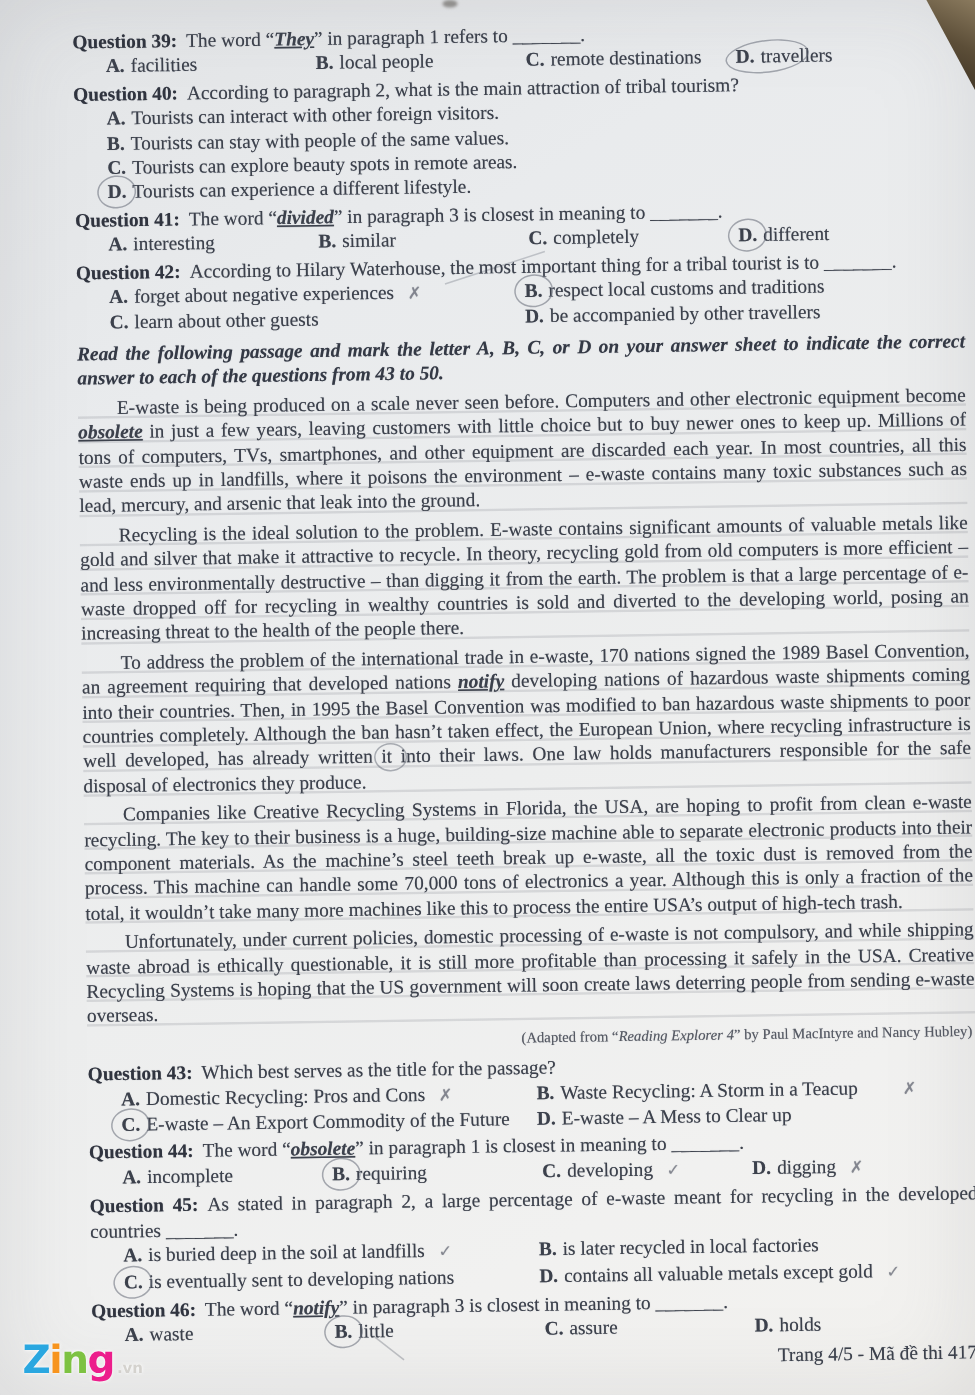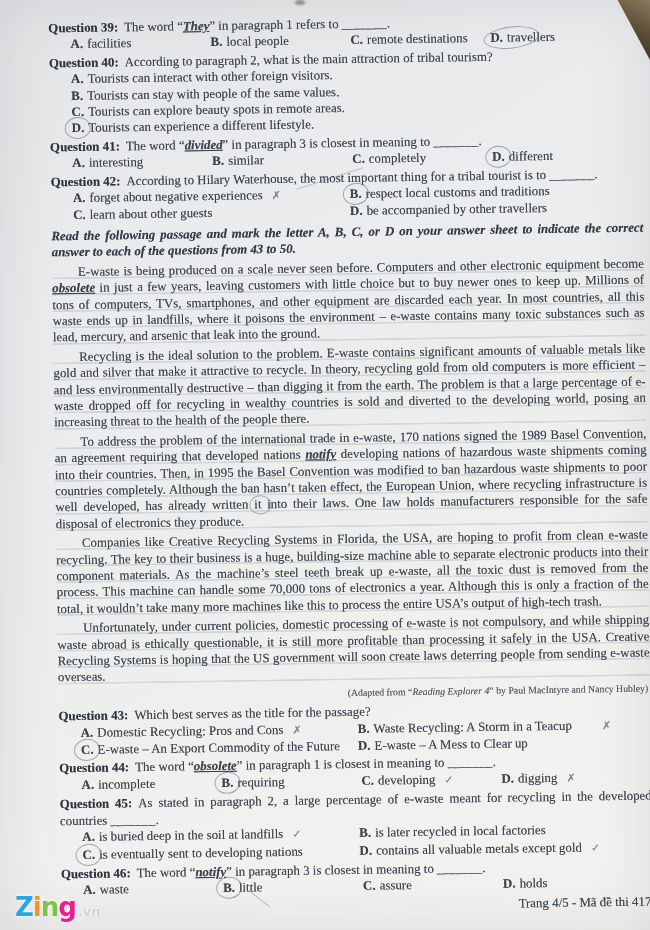--- a/index.html
+++ b/index.html
@@ -44,21 +44,21 @@
   .source .title{font-style:italic;}
   .footer{text-align:right;margin-top:3px;padding-right:2px;}
   .stray1{position:absolute;left:295px;top:178px;width:70px;height:1.4px;
     background:rgba(110,114,126,.35);transform:rotate(-18deg);}
   .stray2{position:absolute;left:246px;top:898px;width:26px;height:1.4px;
     background:rgba(110,114,126,.4);transform:rotate(38deg);}
   .zing{position:absolute;left:15px;top:892px;font-family:"DejaVu Sans",sans-serif;
     font-weight:bold;font-size:26px;letter-spacing:-1px;
     text-shadow:0 0 3px rgba(255,255,255,.9),0 0 1px rgba(255,255,255,.9);}
   .zing .c1{color:#2aa7e0;} .zing .c2{color:#f7941e;} .zing .c3{color:#7dc242;} .zing .c4{color:#ec1e8c;}
-  .zing .vn{color:rgba(205,202,197,.85);font-size:13px;letter-spacing:0;margin-left:2px;}
+  .zing .vn{color:rgba(205,202,197,.85);font-size:10px;letter-spacing:0;margin-left:2px;}
 </style>
 </head>
 <body>
 
 <div class="photo">
   <div class="corner"></div>
   <div class="smudge"></div>
   <div class="stray1"></div>
   <div class="stray2"></div>
 

